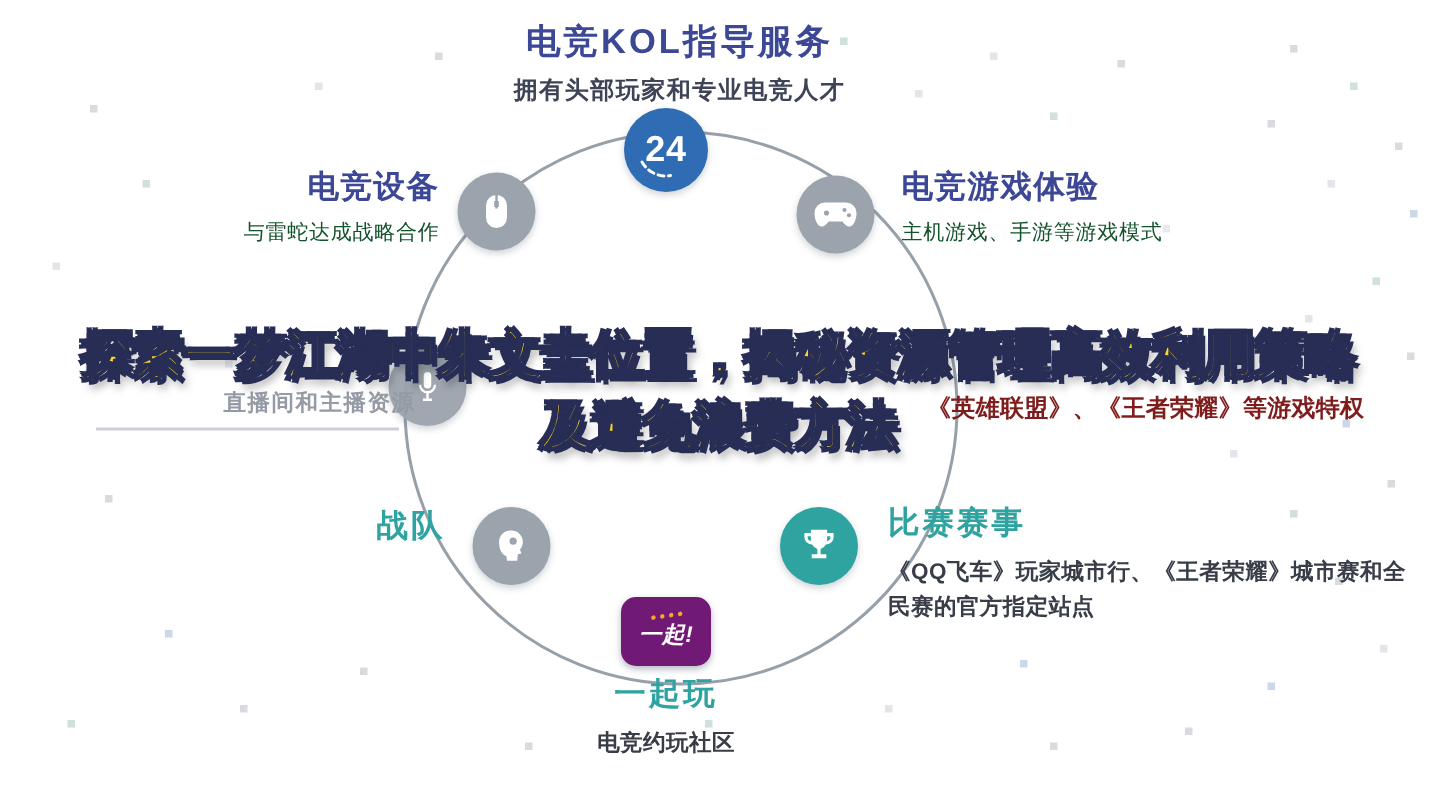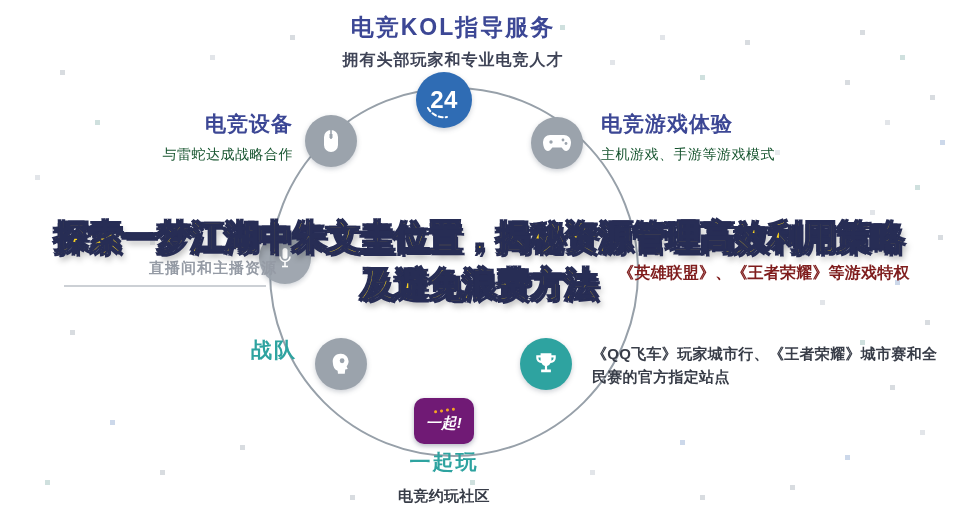--- a/index.html
+++ b/index.html
@@ -130,20 +130,21 @@
     <div class="title-teal">战队</div>
   </div>
   <div class="node gray" style="left:315px;top:338px;">
     <svg width="26" height="26" viewBox="0 0 24 24">
       <path fill="#ffffff" d="M12 2.5a7 7 0 0 1 7 7c0 1.9-.8 3.5-1.8 4.8l1 2.3-2.3.4-.4 4H9.2l-.3-2.7C6.3 17.2 4.5 14.4 4.5 11A7 7 0 0 1 12 2.5z"></path>
       <circle cx="13" cy="9" r="2.2" fill="#9ba3ac"></circle>
     </svg>
   </div>
 
   <div class="group group-events">
+    <div class="title-teal">比赛赛事</div>
     <div class="sub-strong">《QQ飞车》玩家城市行、《王者荣耀》城市赛和全民赛的官方指定站点</div>
   </div>
   <div class="node teal" style="left:520px;top:338px;">
     <svg width="26" height="26" viewBox="0 0 24 24">
       <path fill="#ffffff" d="M7 2h10v2h4v2.5A4.5 4.5 0 0 1 16.5 11h-.3A5.2 5.2 0 0 1 13 13.8V17h3.5v2.5h-9V17H11v-3.2A5.2 5.2 0 0 1 7.8 11h-.3A4.5 4.5 0 0 1 3 6.5V4h4V2zm-2 4v.5A2.5 2.5 0 0 0 7 9V6H5zm14 0h-2v3a2.5 2.5 0 0 0 2-2.5V6z"></path>
     </svg>
   </div>
 
   <div class="badge">
     <span class="badge-dots">

